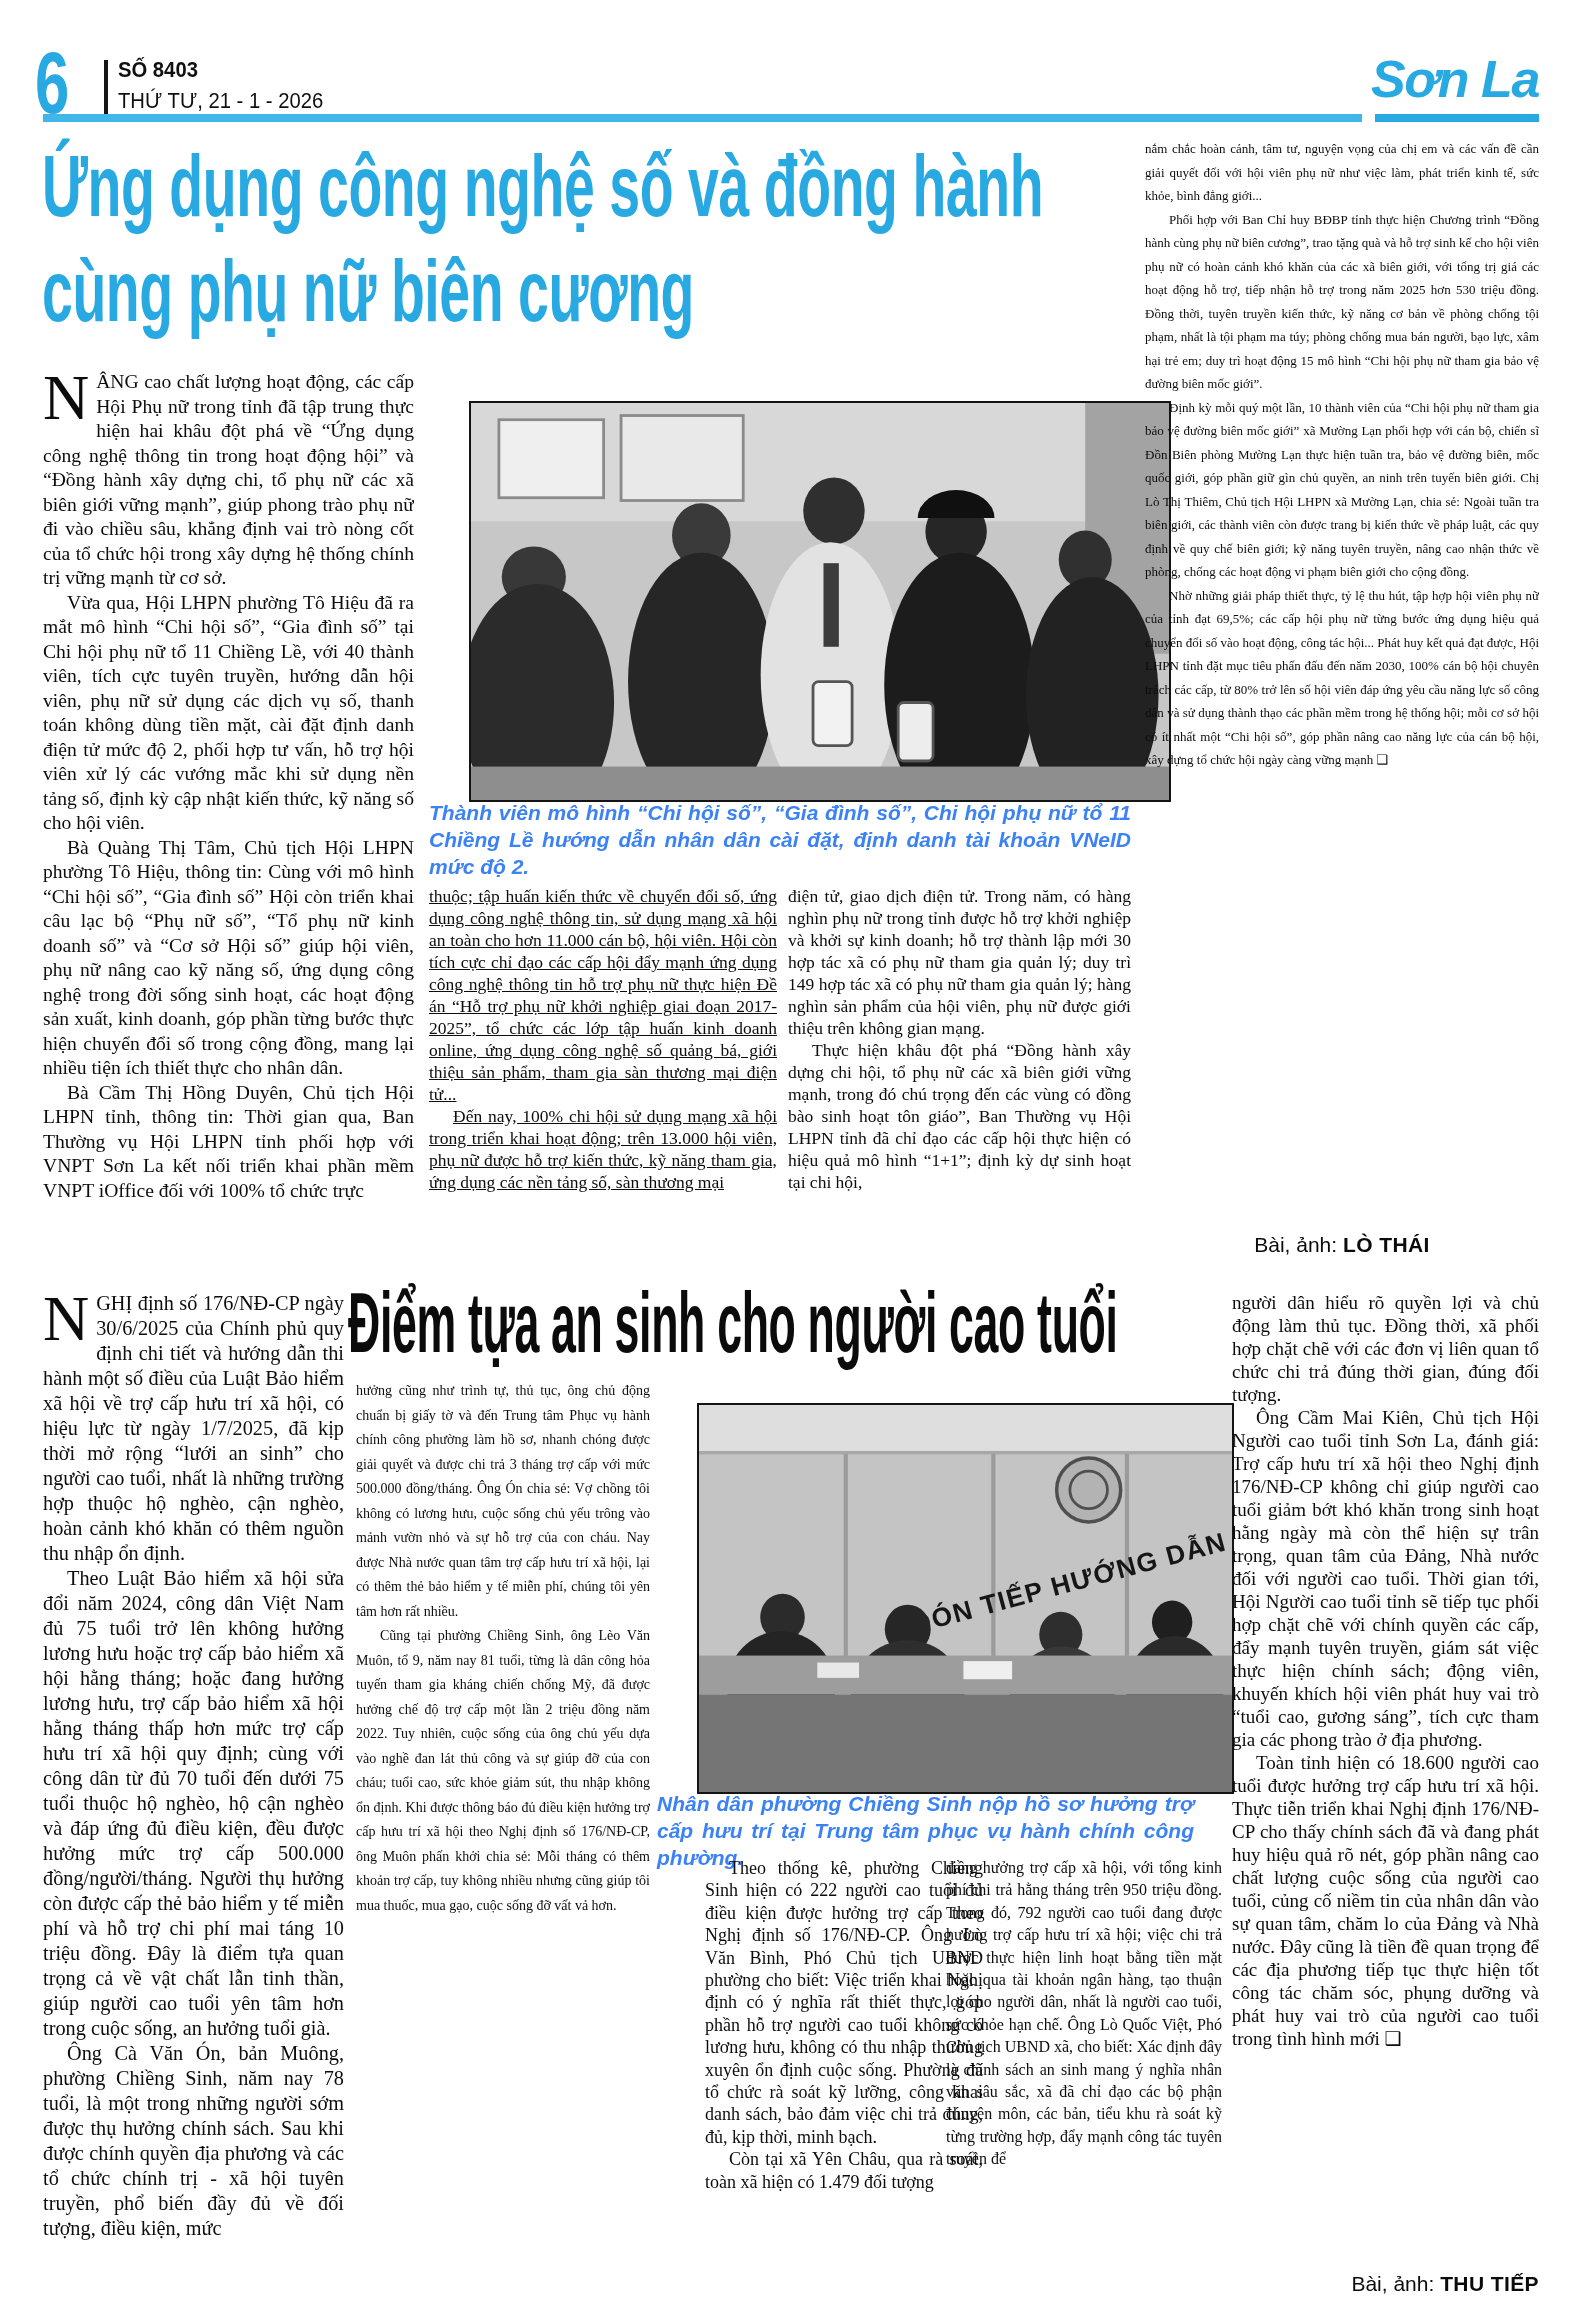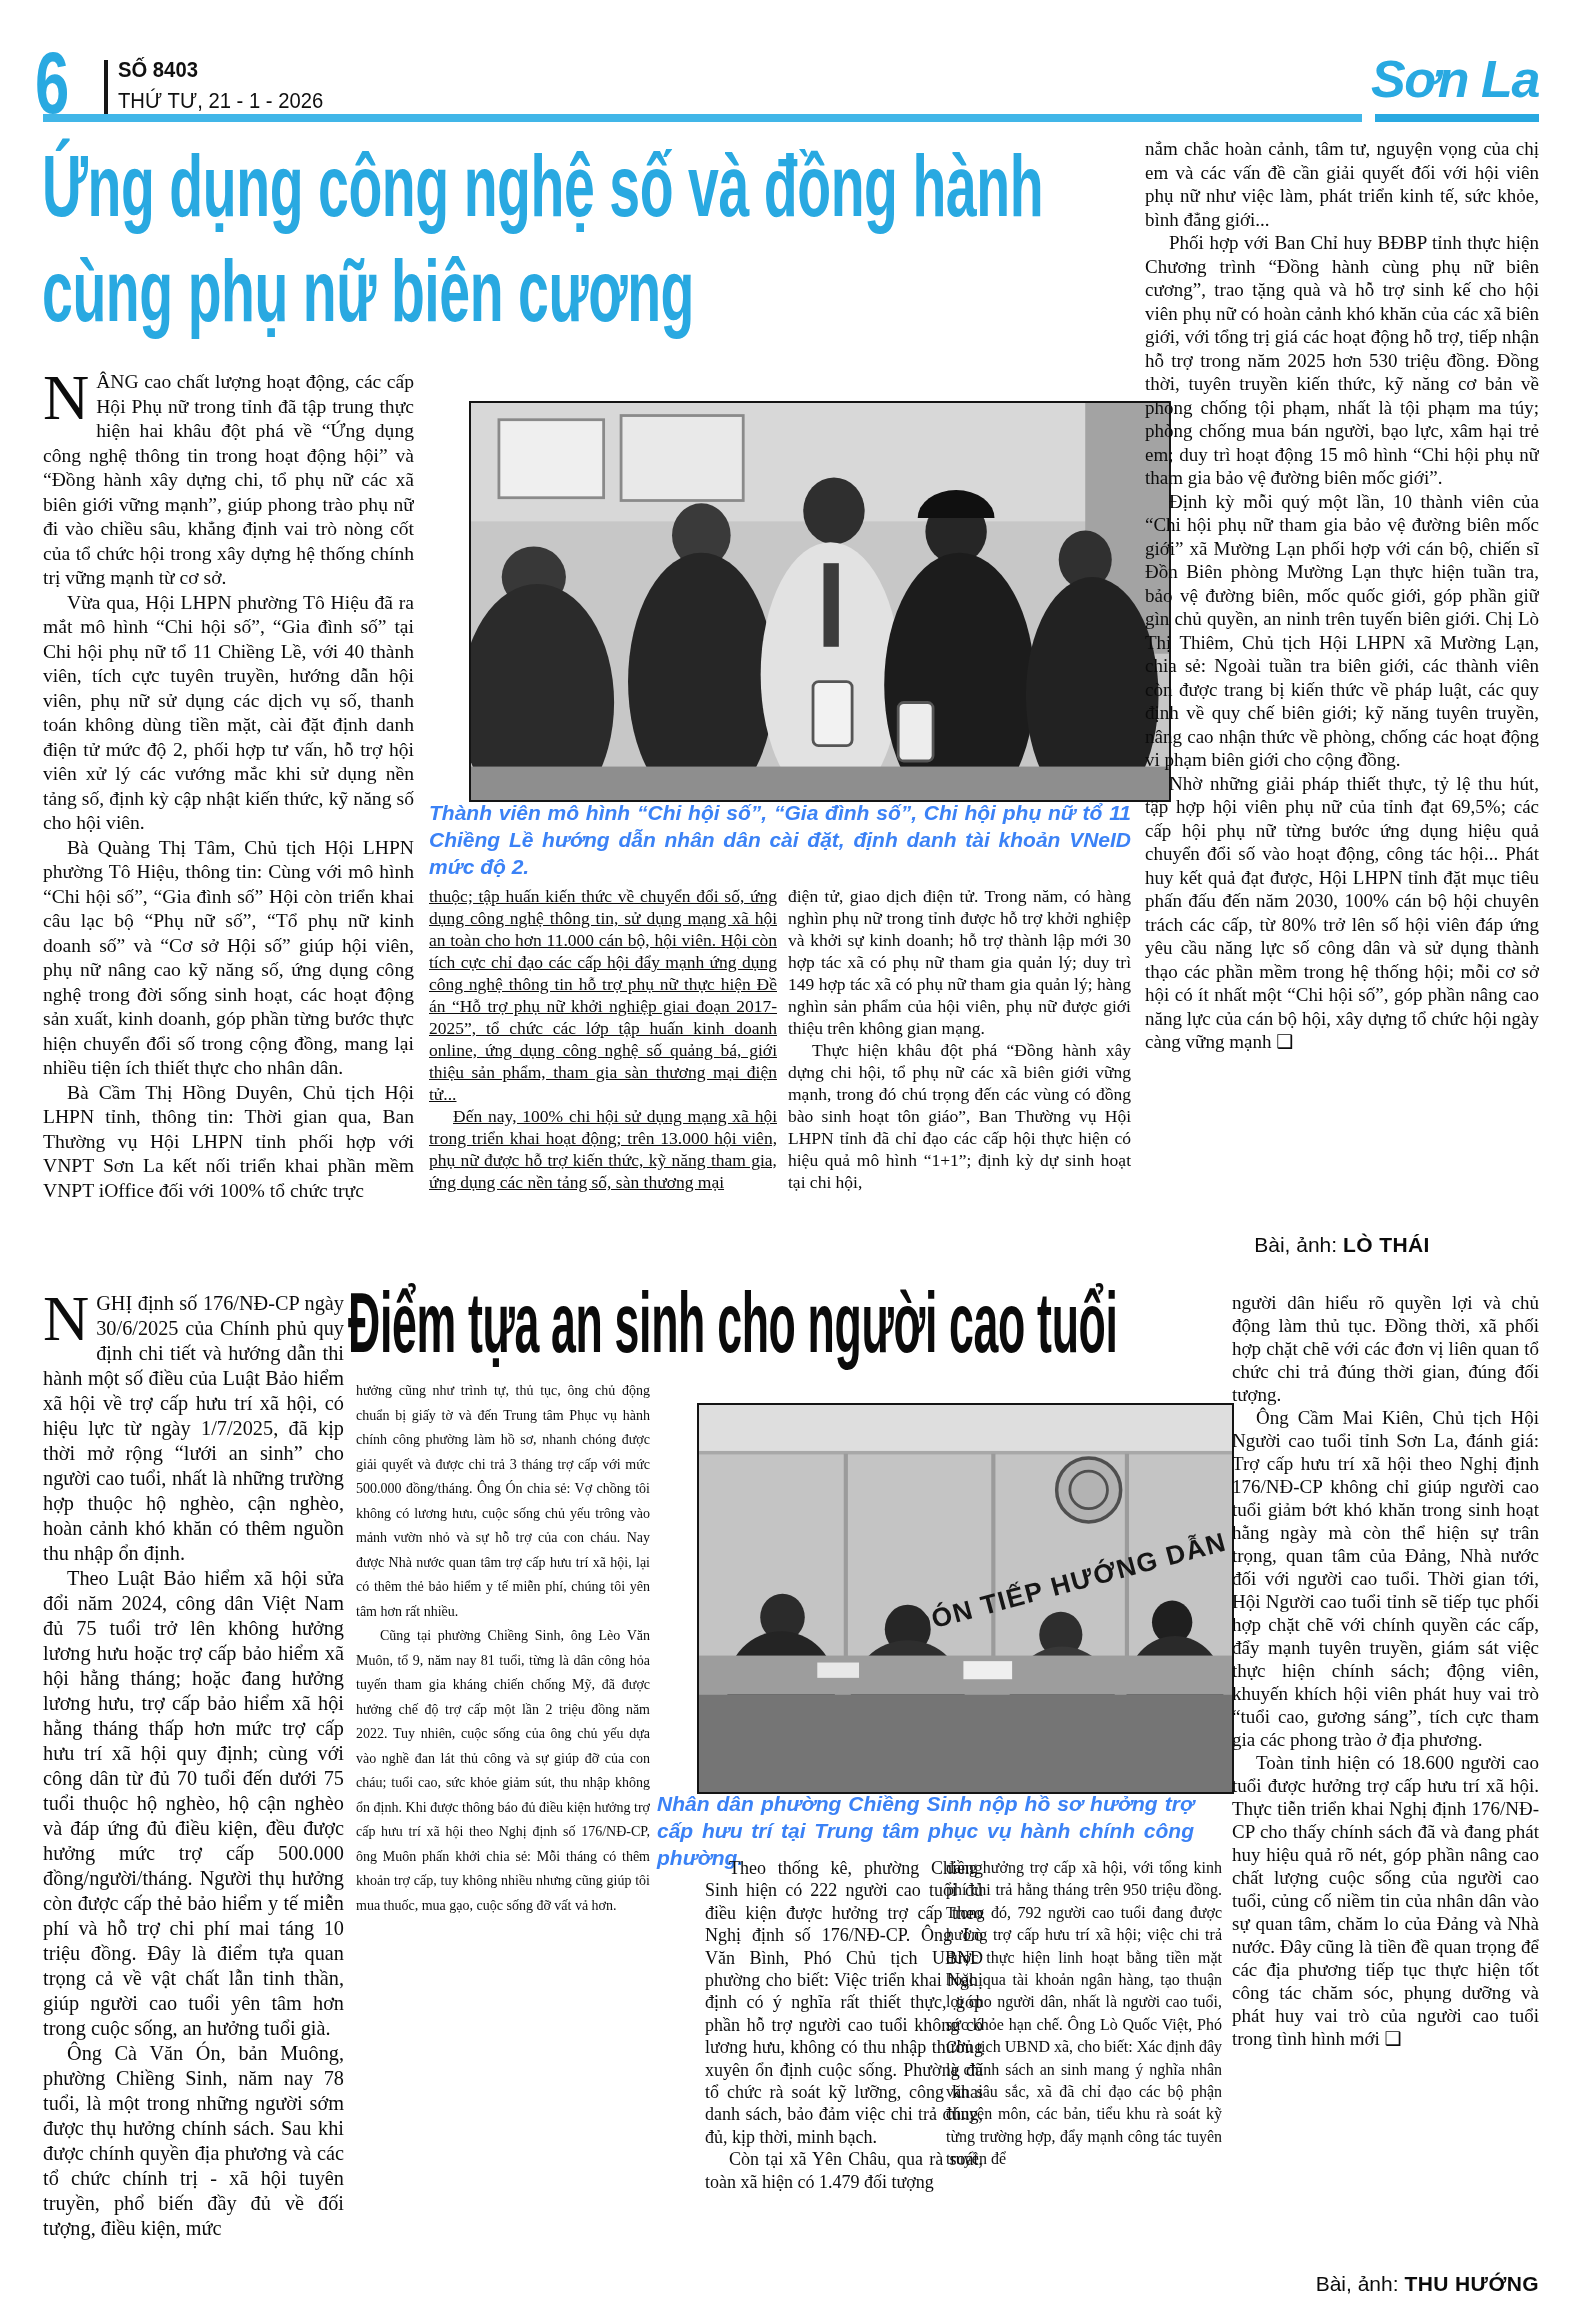--- a/index.html
+++ b/index.html
@@ -29,21 +29,21 @@
   
   .col{position:absolute;overflow:hidden;text-align:justify;}
   .para{margin:0;text-indent:24px;text-align:justify;}
   .para.lead,.para.cont{text-indent:0;}
   .dropcap{float:left;font-family:"Liberation Serif","DejaVu Serif",serif;font-weight:400;
            font-size:64px;line-height:50px;padding:2.8px 7px 0 0;}
 
   .a1c1{left:43px;  top:370px;  width:371px;height:878px;font-size:19.6px;line-height:24.5px;}
   .a1c2{left:429px; top:885px; width:348px;height:383px; font-size:17.5px;line-height:22px;text-decoration:underline;}
   .a1c3{left:788px;top:885px; width:343px;height:383px; font-size:17.5px;line-height:22px;}
-  .a1c4{left:1145px;top:137px;  width:394px;height:1091px;font-size:19px;line-height:23.5px;}
+  .a1c4{left:1145px;top:137px;  width:394px;height:1091px;font-size:13px;line-height:23.5px;}
 
   .a2c1{left:43px;  top:1291px; width:301px;height:1018px;font-size:20.3px;line-height:25px;}
   .a2c2{left:356px; top:1379px; width:294px;height:929px;font-size:14px;line-height:24.5px;}
   .a2c3{left:657px; top:1857px; width:278px;height:456px; font-size:18px;line-height:22.4px;margin-left:48px;}
   .a2c4{left:946px;top:1857px; width:276px;height:456px; font-size:16px;line-height:22.4px;}
   .a2c5{left:1232px;top:1291px; width:307px;height:976px;font-size:19px;line-height:23px;}
 
   
   .photo{position:absolute;border:2.1px solid #141414;box-sizing:border-box;background:#c9c9c9;}
   .photo svg{display:block;width:100%;height:100%;}
@@ -172,16 +172,16 @@
     </div>
   <div class="col a2c4">
       <p class="para cont">đang hưởng trợ cấp xã hội, với tổng kinh phí chi trả hằng tháng trên 950 triệu đồng. Trong đó, 792 người cao tuổi đang được hưởng trợ cấp hưu trí xã hội; việc chi trả được thực hiện linh hoạt bằng tiền mặt hoặc qua tài khoản ngân hàng, tạo thuận lợi cho người dân, nhất là người cao tuổi, sức khỏe hạn chế. Ông Lò Quốc Việt, Phó Chủ tịch UBND xã, cho biết: Xác định đây là chính sách an sinh mang ý nghĩa nhân văn sâu sắc, xã đã chỉ đạo các bộ phận chuyên môn, các bản, tiểu khu rà soát kỹ từng trường hợp, đẩy mạnh công tác tuyên truyền để</p>
     </div>
   <div class="col a2c5">
       <p class="para cont">người dân hiểu rõ quyền lợi và chủ động làm thủ tục. Đồng thời, xã phối hợp chặt chẽ với các đơn vị liên quan tổ chức chi trả đúng thời gian, đúng đối tượng.</p>
       <p class="para">Ông Cầm Mai Kiên, Chủ tịch Hội Người cao tuổi tỉnh Sơn La, đánh giá: Trợ cấp hưu trí xã hội theo Nghị định 176/NĐ-CP không chỉ giúp người cao tuổi giảm bớt khó khăn trong sinh hoạt hằng ngày mà còn thể hiện sự trân trọng, quan tâm của Đảng, Nhà nước đối với người cao tuổi. Thời gian tới, Hội Người cao tuổi tỉnh sẽ tiếp tục phối hợp chặt chẽ với chính quyền các cấp, đẩy mạnh tuyên truyền, giám sát việc thực hiện chính sách; động viên, khuyến khích hội viên phát huy vai trò “tuổi cao, gương sáng”, tích cực tham gia các phong trào ở địa phương.</p>
       <p class="para">Toàn tỉnh hiện có 18.600 người cao tuổi được hưởng trợ cấp hưu trí xã hội. Thực tiễn triển khai Nghị định 176/NĐ-CP cho thấy chính sách đã và đang phát huy hiệu quả rõ nét, góp phần nâng cao chất lượng cuộc sống của người cao tuổi, củng cố niềm tin của nhân dân vào sự quan tâm, chăm lo của Đảng và Nhà nước. Đây cũng là tiền đề quan trọng để các địa phương tiếp tục thực hiện tốt công tác chăm sóc, phụng dưỡng và phát huy vai trò của người cao tuổi trong tình hình mới ❑</p>
     </div>
 
-  <div class="byline byl2"><span>Bài, ảnh:</span>&nbsp;<b>THU HƯỚNG</b></div>
+  <div class="byline byl2"><span>Bài, ảnh:</span>&nbsp;<b>THU TIẾP</b></div>
 
 </div>
 
 
 </body></html>

